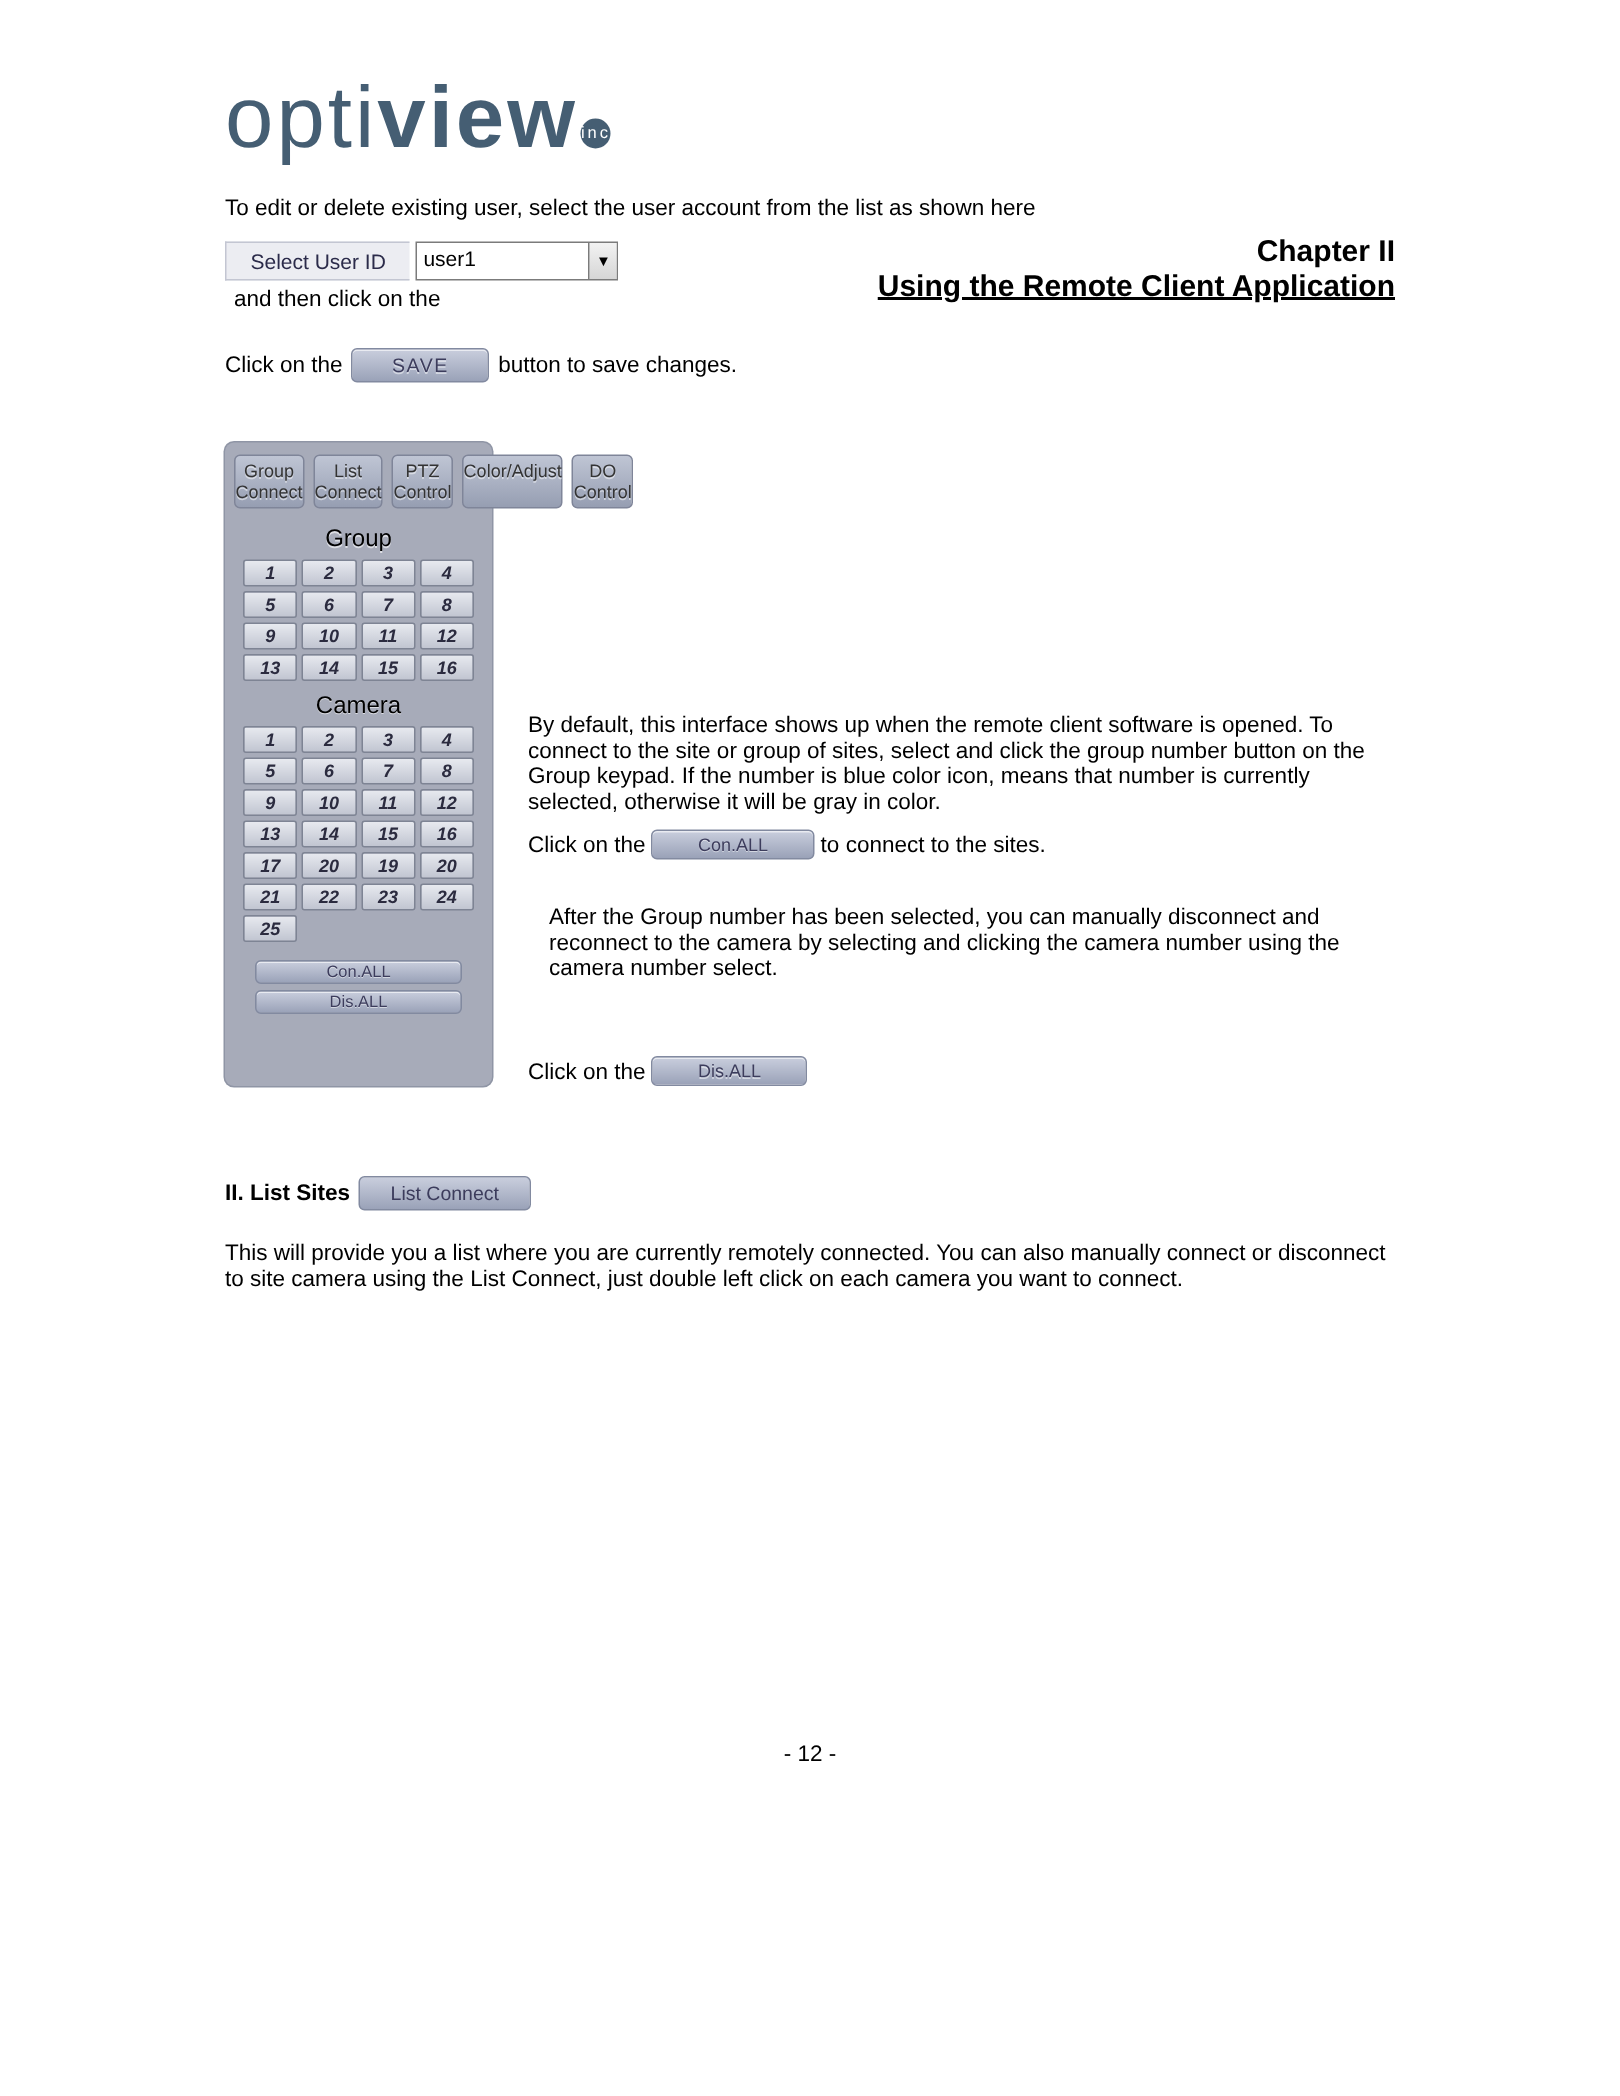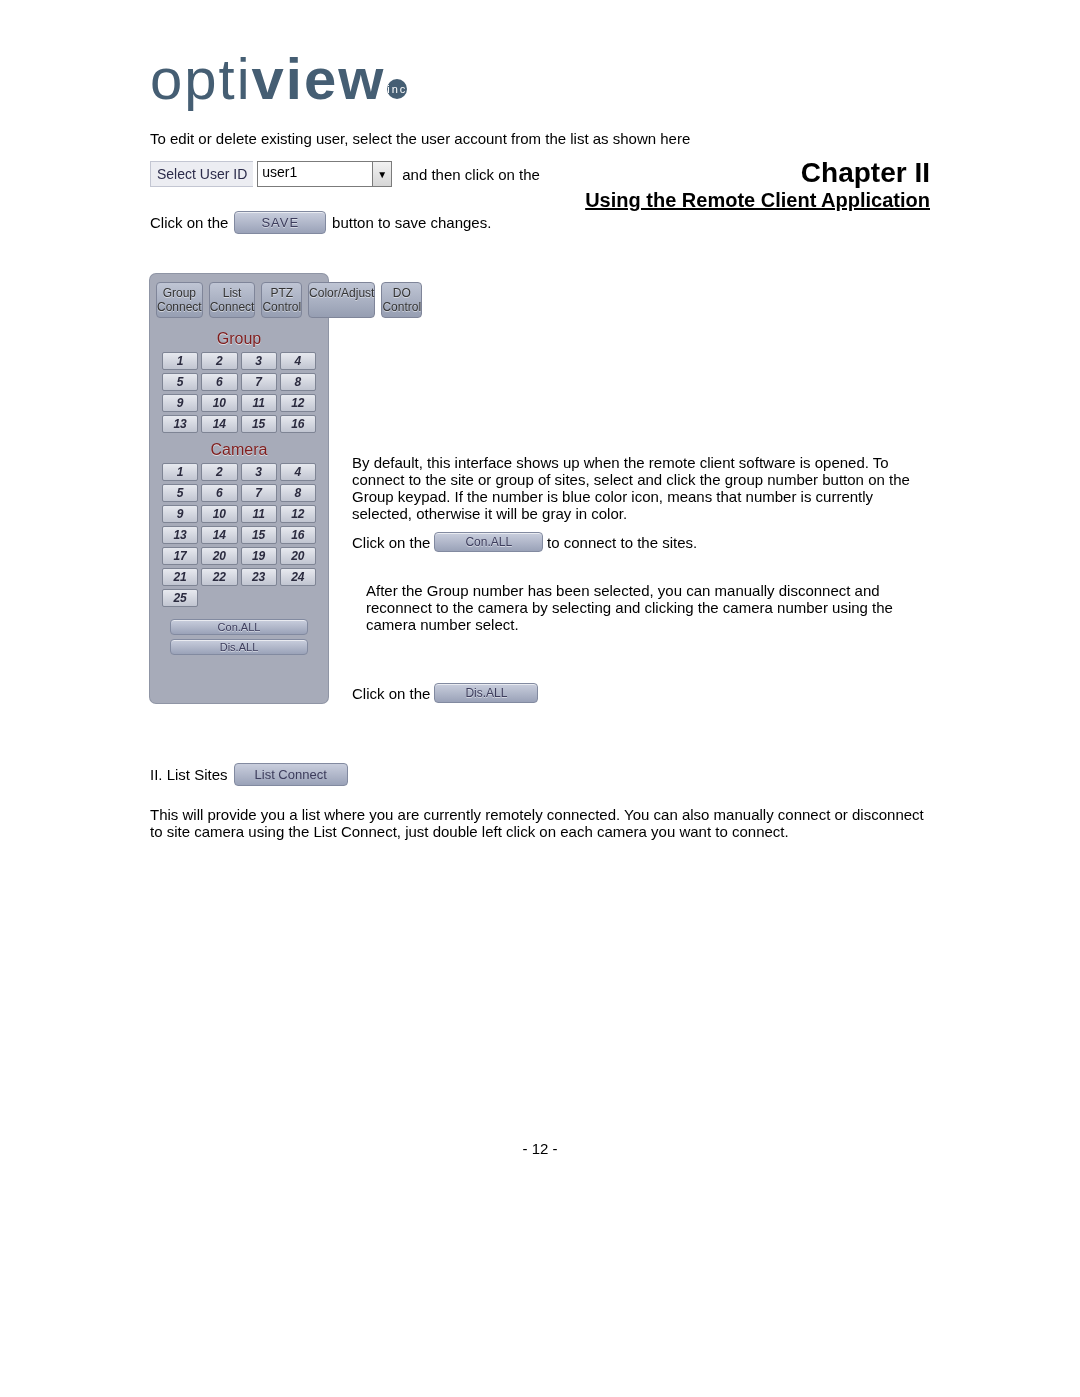--- a/index.html
+++ b/index.html
@@ -36,21 +36,21 @@
     text-align: center;
     line-height: 20px;
     margin-left: 2px;
   }
   .intro { margin: 22px 0 14px 0; }
   .row { display: flex; align-items: center; flex-wrap: wrap; }
   .sel-row { margin-bottom: 4px; gap: 4px; }
   .sel-label {
     background: #ecedf2;
     color: #2b2b4a;
-    padding: 4px 6px;
+    padding: 4px 16px;
     font-size: 14px;
     border: 1px solid #c3c6d2;
     border-right: none;
   }
   .sel-box {
     display: inline-flex;
     align-items: flex-start;
     border: 1px solid #7b7b7b;
     height: 24px;
     background: #fff;
@@ -69,21 +69,21 @@
     background: linear-gradient(#f2f2f2,#d6d6d6);
     display: flex; align-items: center; justify-content: center;
     font-size: 10px;
   }
   .chapter-block {
     float: right;
     text-align: right;
     width: 390px;
     margin-top: -4px;
   }
-  .chapter-title { font-weight: 700; font-size: 28px; }
+  .chapter-title { font-weight: 700; font-size: 20px; }
   .chapter-sub {
     font-weight: 700;
     font-size: 20px;
     text-decoration: underline;
   }
   .btn {
     display: inline-block;
     background: linear-gradient(#c9cedd,#9aa2b8);
     border: 1px solid #828aa0;
     border-radius: 4px;
@@ -117,21 +117,21 @@
     border: 1px solid #7f8599;
     border-radius: 4px;
     text-align: center;
     font-size: 12px;
     padding: 3px 0;
     color: #333;
     text-shadow: 0 1px 0 rgba(255,255,255,.5);
   }
   .sub-head {
     text-align: center;
-    color: #7f1d1d;
+    color: #000000;
     font-size: 16px;
     margin: 8px 0 4px 0;
     text-shadow: 0 1px 0 rgba(255,255,255,.6);
   }
   .keypad {
     display: grid;
     grid-template-columns: repeat(4, 1fr);
     gap: 3px;
     padding: 0 6px;
   }
@@ -150,21 +150,21 @@
   .panel-footer { display: flex; flex-direction: column; gap: 4px; padding: 0 14px; margin-top: 12px; }
   .panel-footer .btn { font-size: 11px; padding: 1px 0; text-align: center; }
   .right-col { flex: 1; padding-top: 180px; font-size: 15px; }
   .para { margin: 0 0 10px 0; }
   .inline-btn-row { display: flex; align-items: center; flex-wrap: wrap; gap: 4px; margin: 6px 0 30px 0; }
   .after-block { margin-left: 14px; margin-top: 20px; margin-bottom: 50px; }
   .list-sites-row {
     display: flex; align-items: center; gap: 6px;
     margin-top: 60px; margin-bottom: 20px;
   }
-  .ls-label { font-weight: 400; }
+  .ls-label { font-weight: 700; }
   .ls-btn {
     display: inline-block;
     background: linear-gradient(#c9cedd,#9aa2b8);
     border: 1px solid #828aa0;
     border-radius: 4px;
     padding: 3px 20px;
     font-size: 13px;
     color: #3c3c5c;
   }
   .final-para { margin-bottom: 120px; }

